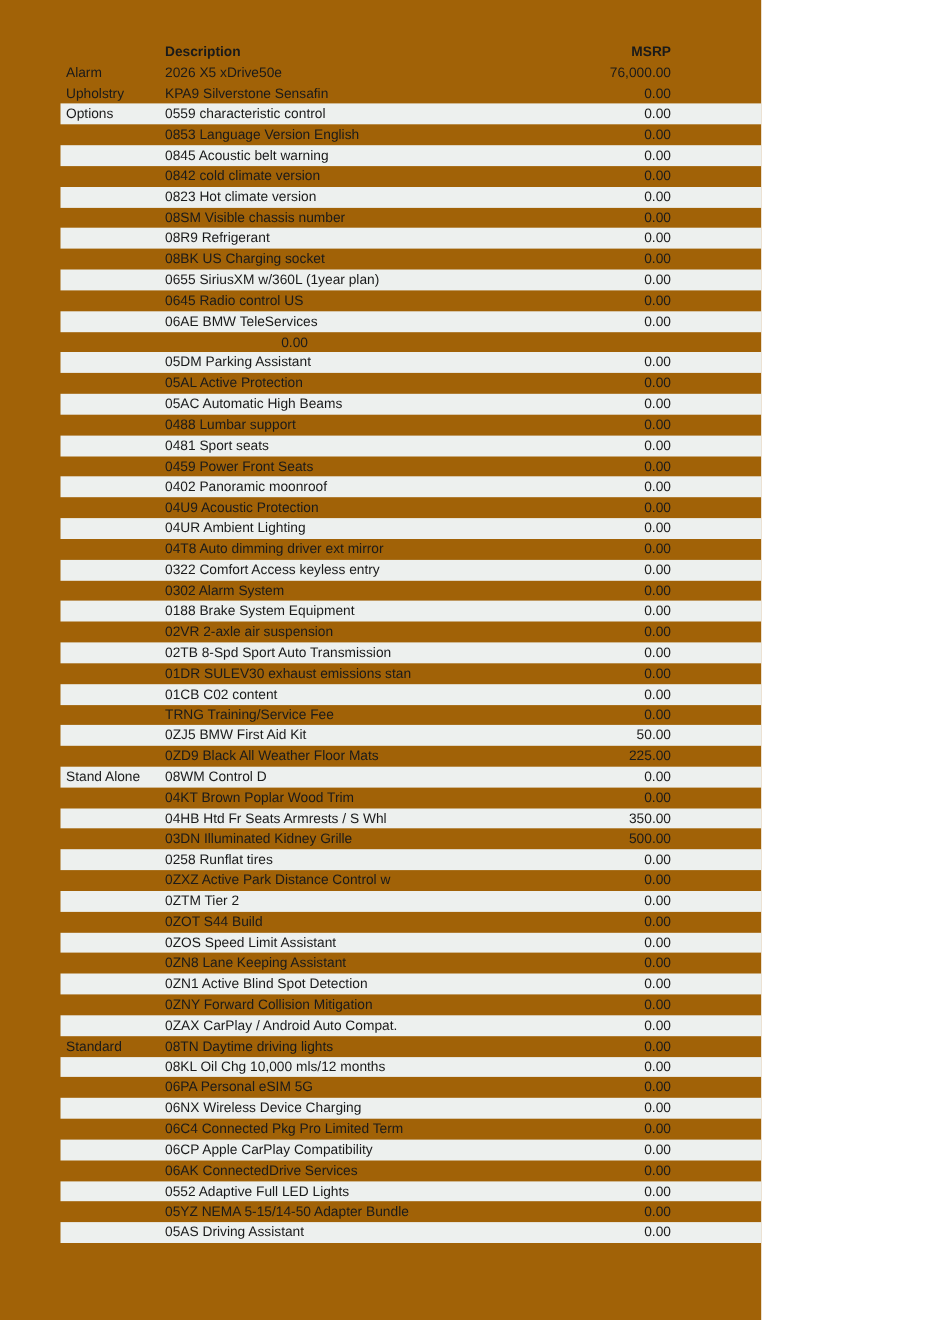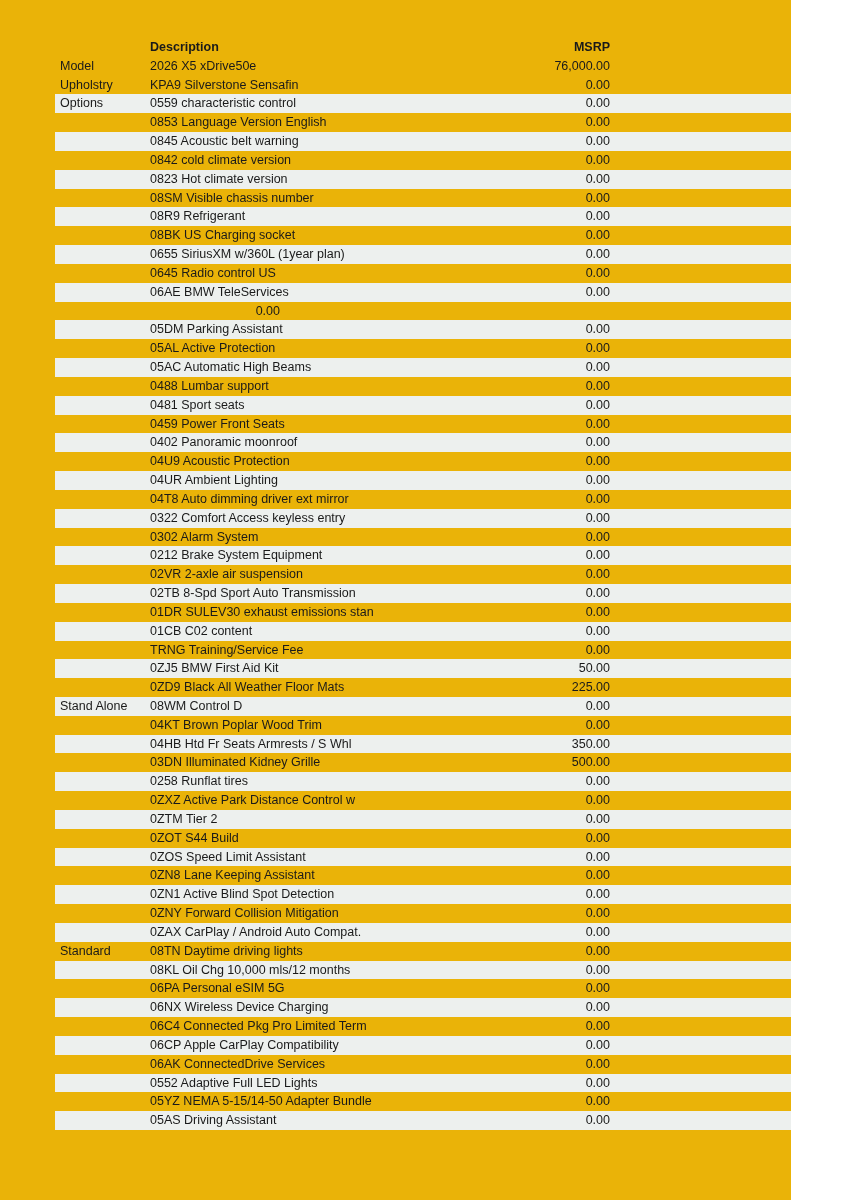--- a/index.html
+++ b/index.html
@@ -6,23 +6,23 @@
   html, body { background: #ffffff; }
   body {
     width: 848px;
     height: 1200px;
     font-family: "Liberation Sans", sans-serif;
     color: #1a1a1a;
     position: relative;
   }
   .page {
     position: relative;
-    width: 791px;
+    width: 692px;
     height: 1200px;
-    background: #eab308;
+    background: #a16207;
     overflow: hidden;
   }
   .spec-table {
     position: absolute;
     left: 55px;
     top: 38px;
     width: 736px;
     font-size: 12.5px;
   }
   .row {
@@ -51,21 +51,21 @@
 <div class="page">
   <div class="spec-table">
     <div class="row header">
       <div class="cell cat"></div>
       <div class="cell desc">Description</div>
       <div class="cell msrp">MSRP</div>
       <div class="cell spacer"></div>
     </div>
     <div id="spec-table-body">
         <div class="row">
-          <div class="cell cat">Model</div>
+          <div class="cell cat">Alarm</div>
           <div class="cell desc">2026 X5 xDrive50e</div>
           <div class="cell msrp">76,000.00</div>
           <div class="cell spacer"></div>
         </div>
         <div class="row">
           <div class="cell cat">Upholstry</div>
           <div class="cell desc">KPA9 Silverstone Sensafin</div>
           <div class="cell msrp">0.00</div>
           <div class="cell spacer"></div>
         </div>
@@ -207,21 +207,21 @@
           <div class="cell spacer"></div>
         </div>
         <div class="row">
           <div class="cell cat"></div>
           <div class="cell desc">0302 Alarm System</div>
           <div class="cell msrp">0.00</div>
           <div class="cell spacer"></div>
         </div>
         <div class="row alt">
           <div class="cell cat"></div>
-          <div class="cell desc">0212 Brake System Equipment</div>
+          <div class="cell desc">0188 Brake System Equipment</div>
           <div class="cell msrp">0.00</div>
           <div class="cell spacer"></div>
         </div>
         <div class="row">
           <div class="cell cat"></div>
           <div class="cell desc">02VR 2-axle air suspension</div>
           <div class="cell msrp">0.00</div>
           <div class="cell spacer"></div>
         </div>
         <div class="row alt">

